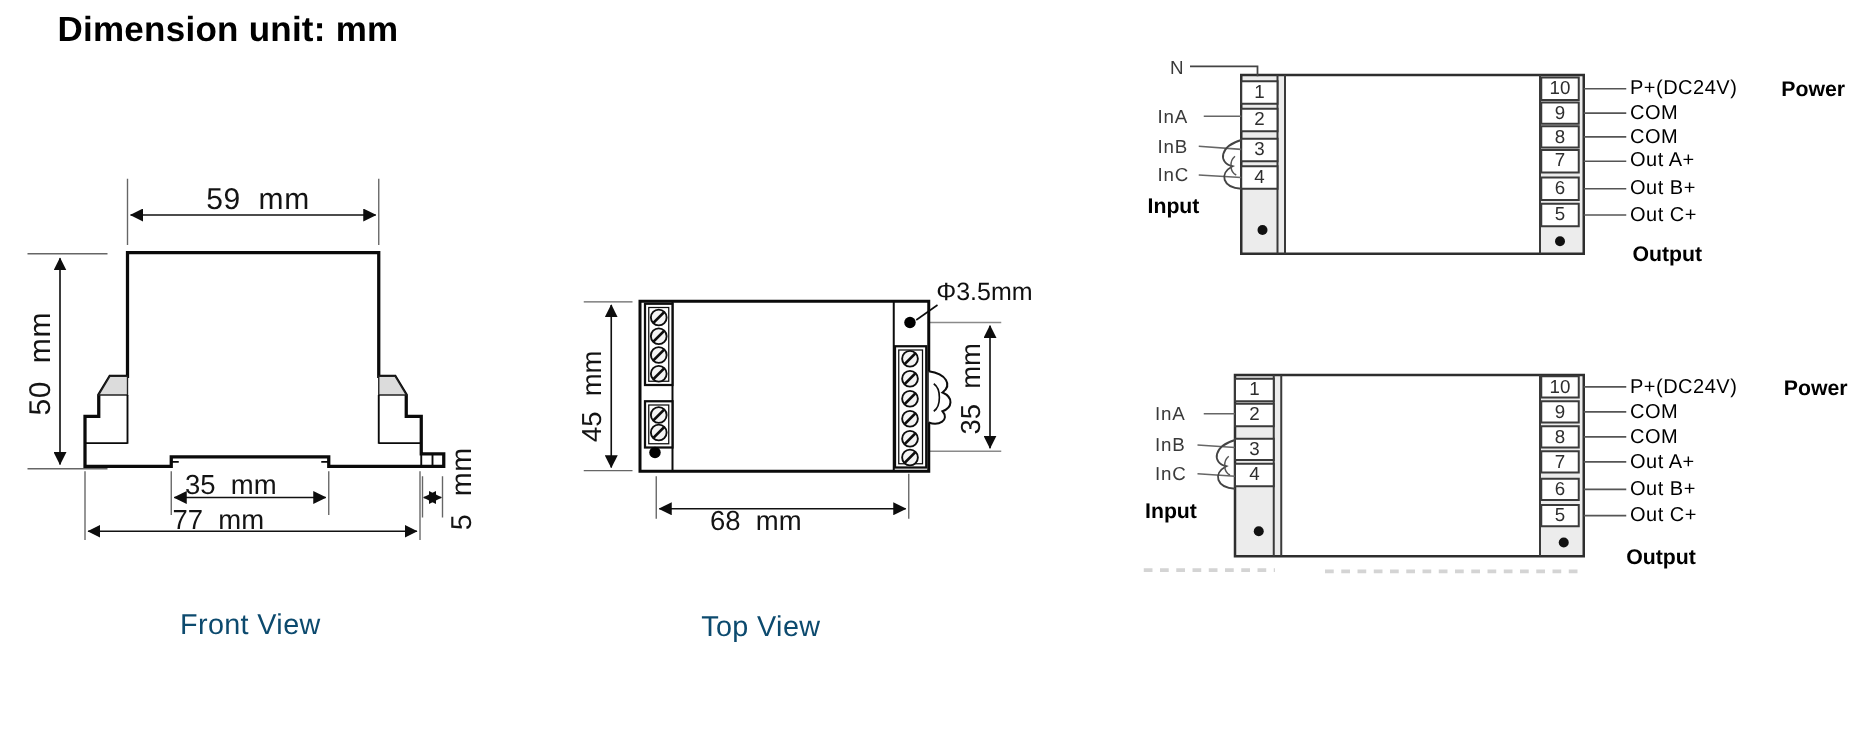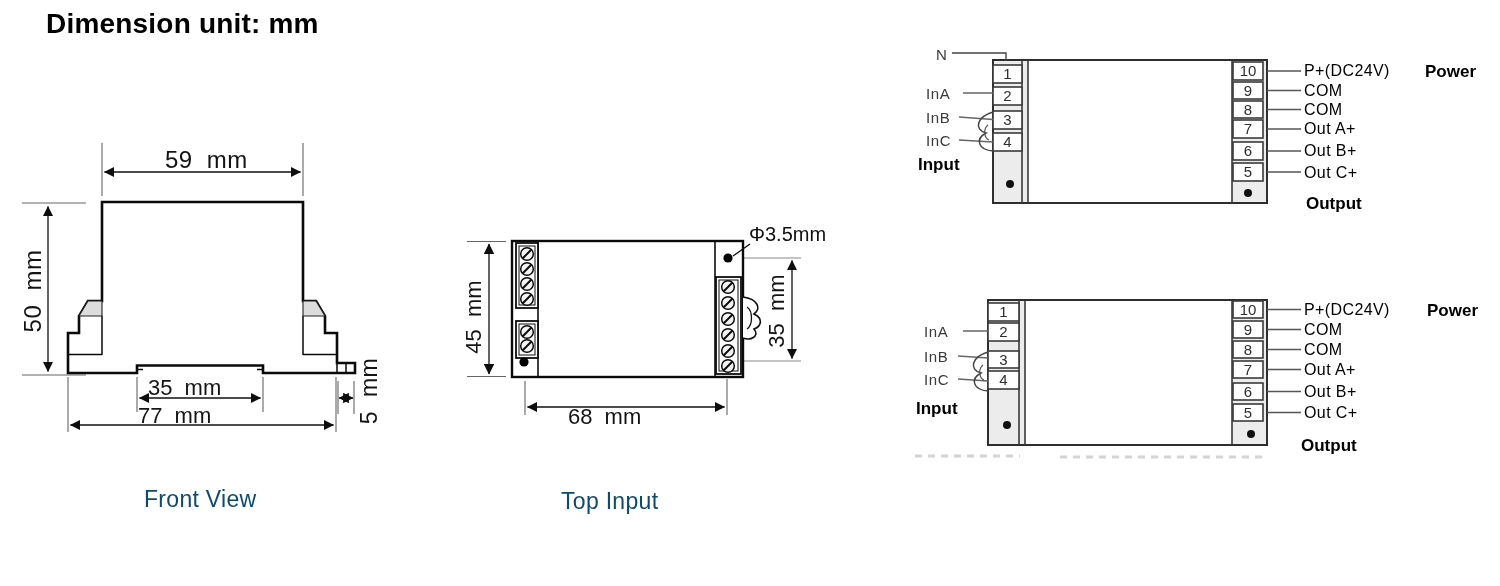--- a/index.html
+++ b/index.html
@@ -178,21 +178,21 @@
   <div class="t dim rot" style="left:33px;top:291px;">50 mm</div>
   <div class="t dim2 ctr" style="left:148px;top:375px;width:100px;">35 mm</div>
   <div class="t dim2 ctr" style="left:138px;top:403px;width:100px;">77 mm</div>
   <div class="t dim rot" style="left:369px;top:391px;font-size:23px;">5 mm</div>
   <div class="t cap ctr" style="left:144px;top:486px;width:120px;">Front View</div>
 
   <div class="t hole" style="left:749px;top:223px;">Φ3.5mm</div>
   <div class="t dim2 rot" style="left:474px;top:317px;">45 mm</div>
   <div class="t dim2 rot" style="left:777px;top:311px;">35 mm</div>
   <div class="t dim2 ctr" style="left:568px;top:384px;width:100px;margin-top:20px;">68 mm</div>
-  <div class="t cap ctr" style="left:561px;top:488px;width:120px;">Top Input</div>
+  <div class="t cap ctr" style="left:561px;top:488px;width:120px;">Top View</div>
 
   <div class="inl" style="left:936px;top:46px;">N</div>
   <div class="inl" style="left:926px;top:85px;">InA</div>
   <div class="inl" style="left:926px;top:109px;">InB</div>
   <div class="inl" style="left:926px;top:132px;">InC</div>
   <div class="blk" style="left:918px;top:155px;">Input</div>
   <div class="num" style="left:993px;top:65px;width:29px;line-height:18px;">1</div>
   <div class="num" style="left:993px;top:87px;width:29px;line-height:18px;">2</div>
   <div class="num" style="left:993px;top:111px;width:29px;line-height:18px;">3</div>
   <div class="num" style="left:993px;top:133px;width:29px;line-height:18px;">4</div>

